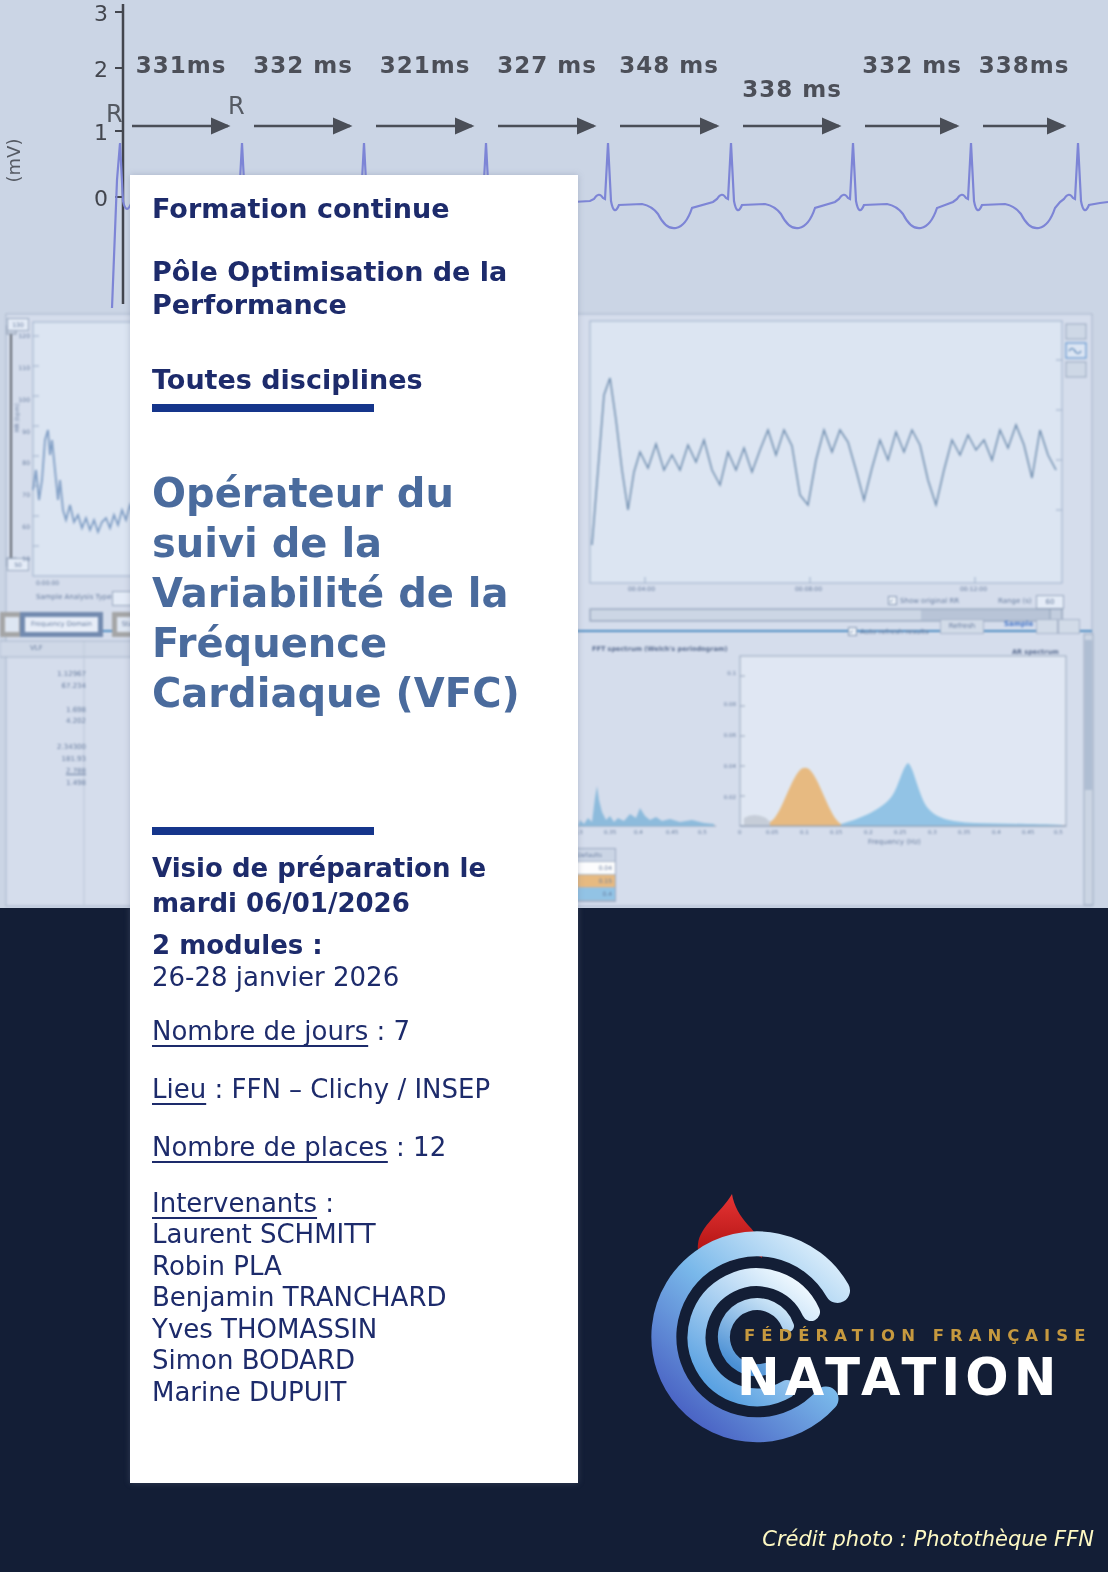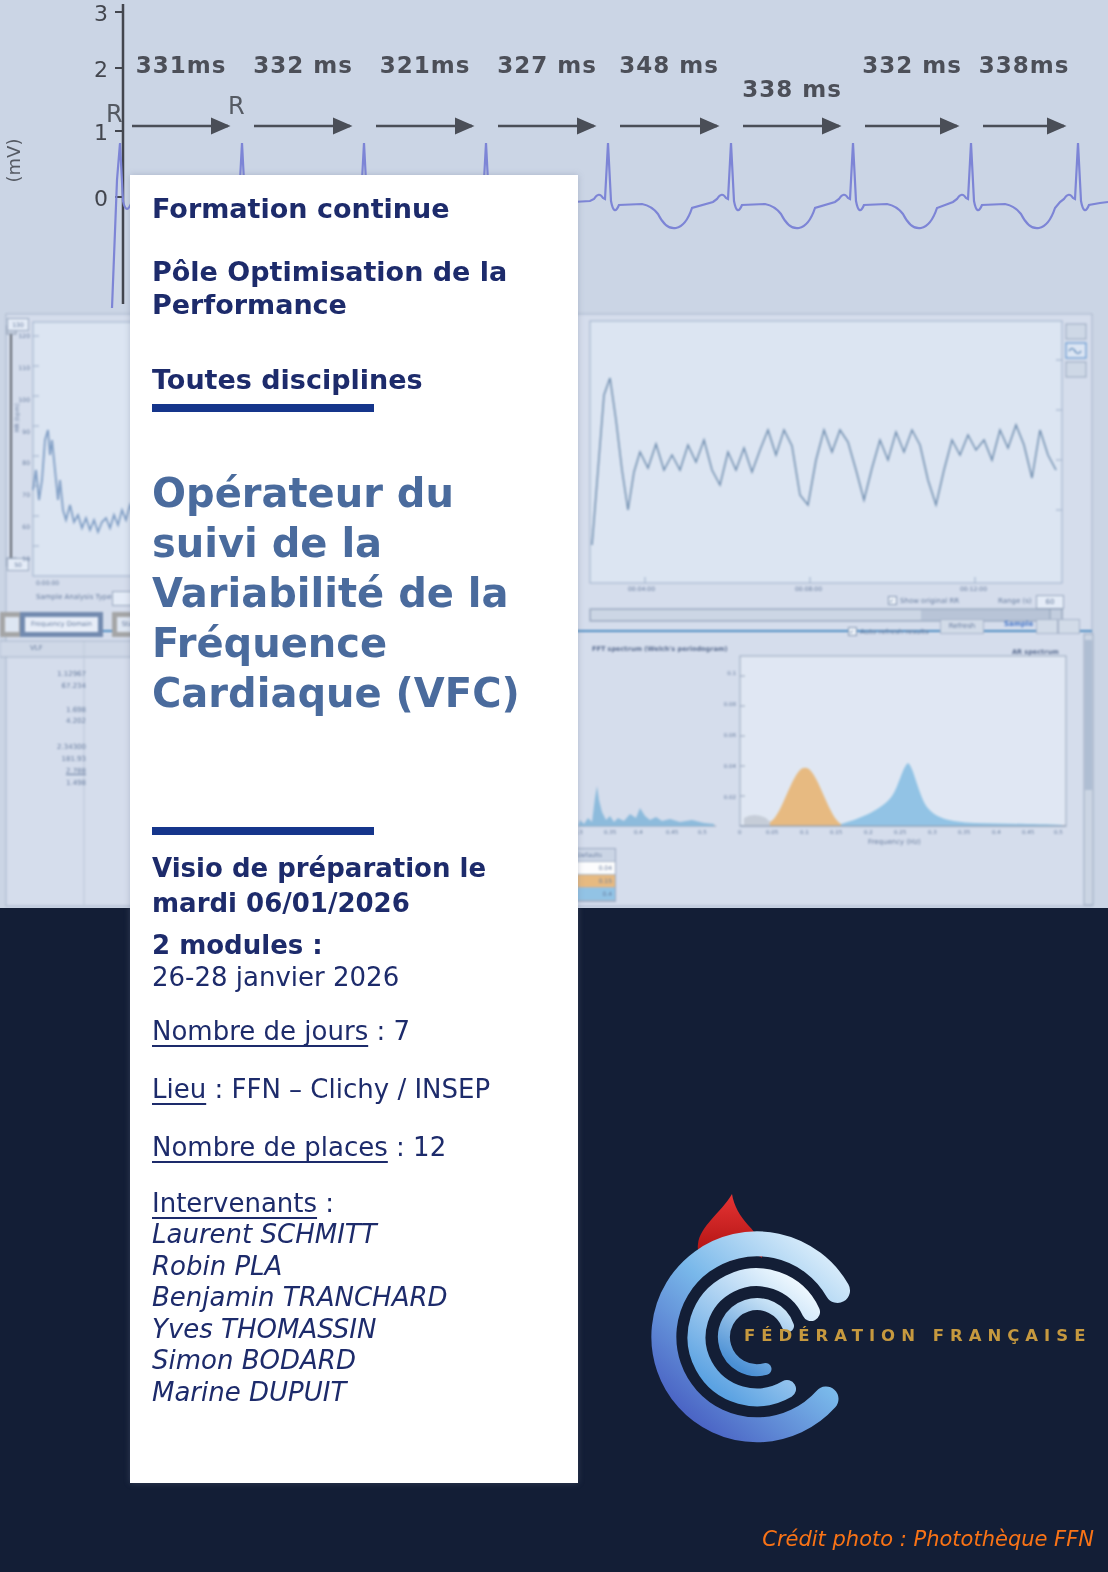--- a/index.html
+++ b/index.html
@@ -23,38 +23,38 @@
   .cb{display:flex;gap:3px;align-items:center;}
   .cb i{width:7px;height:7px;border:1px solid #8396b2;background:#f2f6fb;font-style:normal;font-size:6px;line-height:7px;color:#4a6a96;}
   .yaxis-col{display:flex;flex-direction:column;justify-content:space-between;align-items:flex-end;}
   .bands{border:1px solid #9aa8c0;}
   .bands div{position:static;height:12px;line-height:12px;font-size:6px;text-align:right;padding-right:3px;border-bottom:.5px solid #a8b5c8;}
   .num{width:68px;text-align:right;}
   .bg-dark{position:absolute;left:0;top:908px;width:1108px;height:664px;background:#131e36;}
   
   .fed-line{position:absolute;left:744px;top:1326px;color:#c6993f;font-size:16.5px;font-weight:bold;letter-spacing:6px;white-space:nowrap;}
   .natation{position:absolute;left:737px;top:1348px;color:#ffffff;font-size:51px;font-weight:bold;letter-spacing:5px;white-space:nowrap;}
-  .credit{position:absolute;right:14px;top:1527px;color:#f97316;font-size:21px;font-style:italic;}
+  .credit{position:absolute;right:14px;top:1527px;color:#fef9c3;font-size:21px;font-style:italic;}
   
   .card{position:absolute;left:130px;top:175px;width:448px;height:1308px;background:#ffffff;z-index:10;
         box-sizing:border-box;padding:17px 4px 0 22px;color:#1d2b6b;box-shadow:0 0 6px rgba(110,120,150,.35);}
   .card p{margin:0;white-space:pre-line;}
   .kicker,.pole,.toutes{font-size:27px;line-height:33px;font-weight:bold;}
   .pole{margin-top:30px !important;}
   .toutes{margin-top:42px !important;}
   .bar{width:222px;height:8px;background:#15358b;}
   .bar1{margin-top:8px;} .bar2{margin-top:109px;}
   .title{margin-top:56px !important;font-size:40px;line-height:50px;font-weight:bold;color:#4a6b9d;}
   .visio{margin-top:16px !important;font-size:26px;line-height:35px;font-weight:bold;}
   .modules{margin-top:8px !important;font-size:26px;line-height:32px;font-weight:bold;}
   .dates{font-size:26px;line-height:32px;}
   .info{font-size:26px;line-height:32px;}
   .mt22{margin-top:22px !important;} .mt26{margin-top:26px !important;} .mt24{margin-top:24px !important;}
   .u{text-decoration:underline;text-underline-offset:5px;text-decoration-thickness:2px;}
-  .names{font-size:26px;line-height:31.5px;font-style:italic;}
+  .names{font-size:26px;line-height:31.5px;}
 </style>
 </head>
 <body>
 
 <div class="page">
 
   <div class="bg-light"></div>
 
   <div class="ecg-layer">
     <svg width="1108" height="312" viewBox="0 0 1108 312">
@@ -288,20 +288,21 @@
         <stop offset="0" stop-color="#cfe7f8"></stop>
           <stop offset="1" stop-color="#4a8fd4"></stop>
       </linearGradient>
     </defs>
     <path fill="url(#gFlame)" d="M 732,1194 C 720,1214 700,1226 698,1244 C 696,1257 708,1266 722,1263 C 740,1259 753,1250 762,1258 C 764,1246 757,1234 748,1225 C 740,1216 734,1206 732,1194 Z"></path>
     <path fill="none" stroke="url(#gOuter)" stroke-width="25" stroke-linecap="round" d="M 837.5,1290.5 A 93,93 0 1 0 826,1399"></path>
     <path fill="none" stroke="url(#gMid)" stroke-width="18" stroke-linecap="round" d="M 811,1312 A 60,60 0 1 0 787,1389"></path>
     <path fill="none" stroke="url(#gIn)" stroke-width="12" stroke-linecap="round" d="M 788,1326 A 33,33 0 1 0 765.5,1369"></path>
   </svg>
   <div class="fed-line">FÉDÉRATION FRANÇAISE</div>
+  <div class="natation">NATATION</div>
 
   <div class="credit">Crédit photo : Photothèque FFN</div>
 
   <div class="card">
     <p class="kicker">Formation continue</p>
     <p class="pole">Pôle Optimisation de la
 Performance</p>
     <p class="toutes">Toutes disciplines</p>
     <div class="bar bar1"></div>
     <p class="title">Opérateur du

